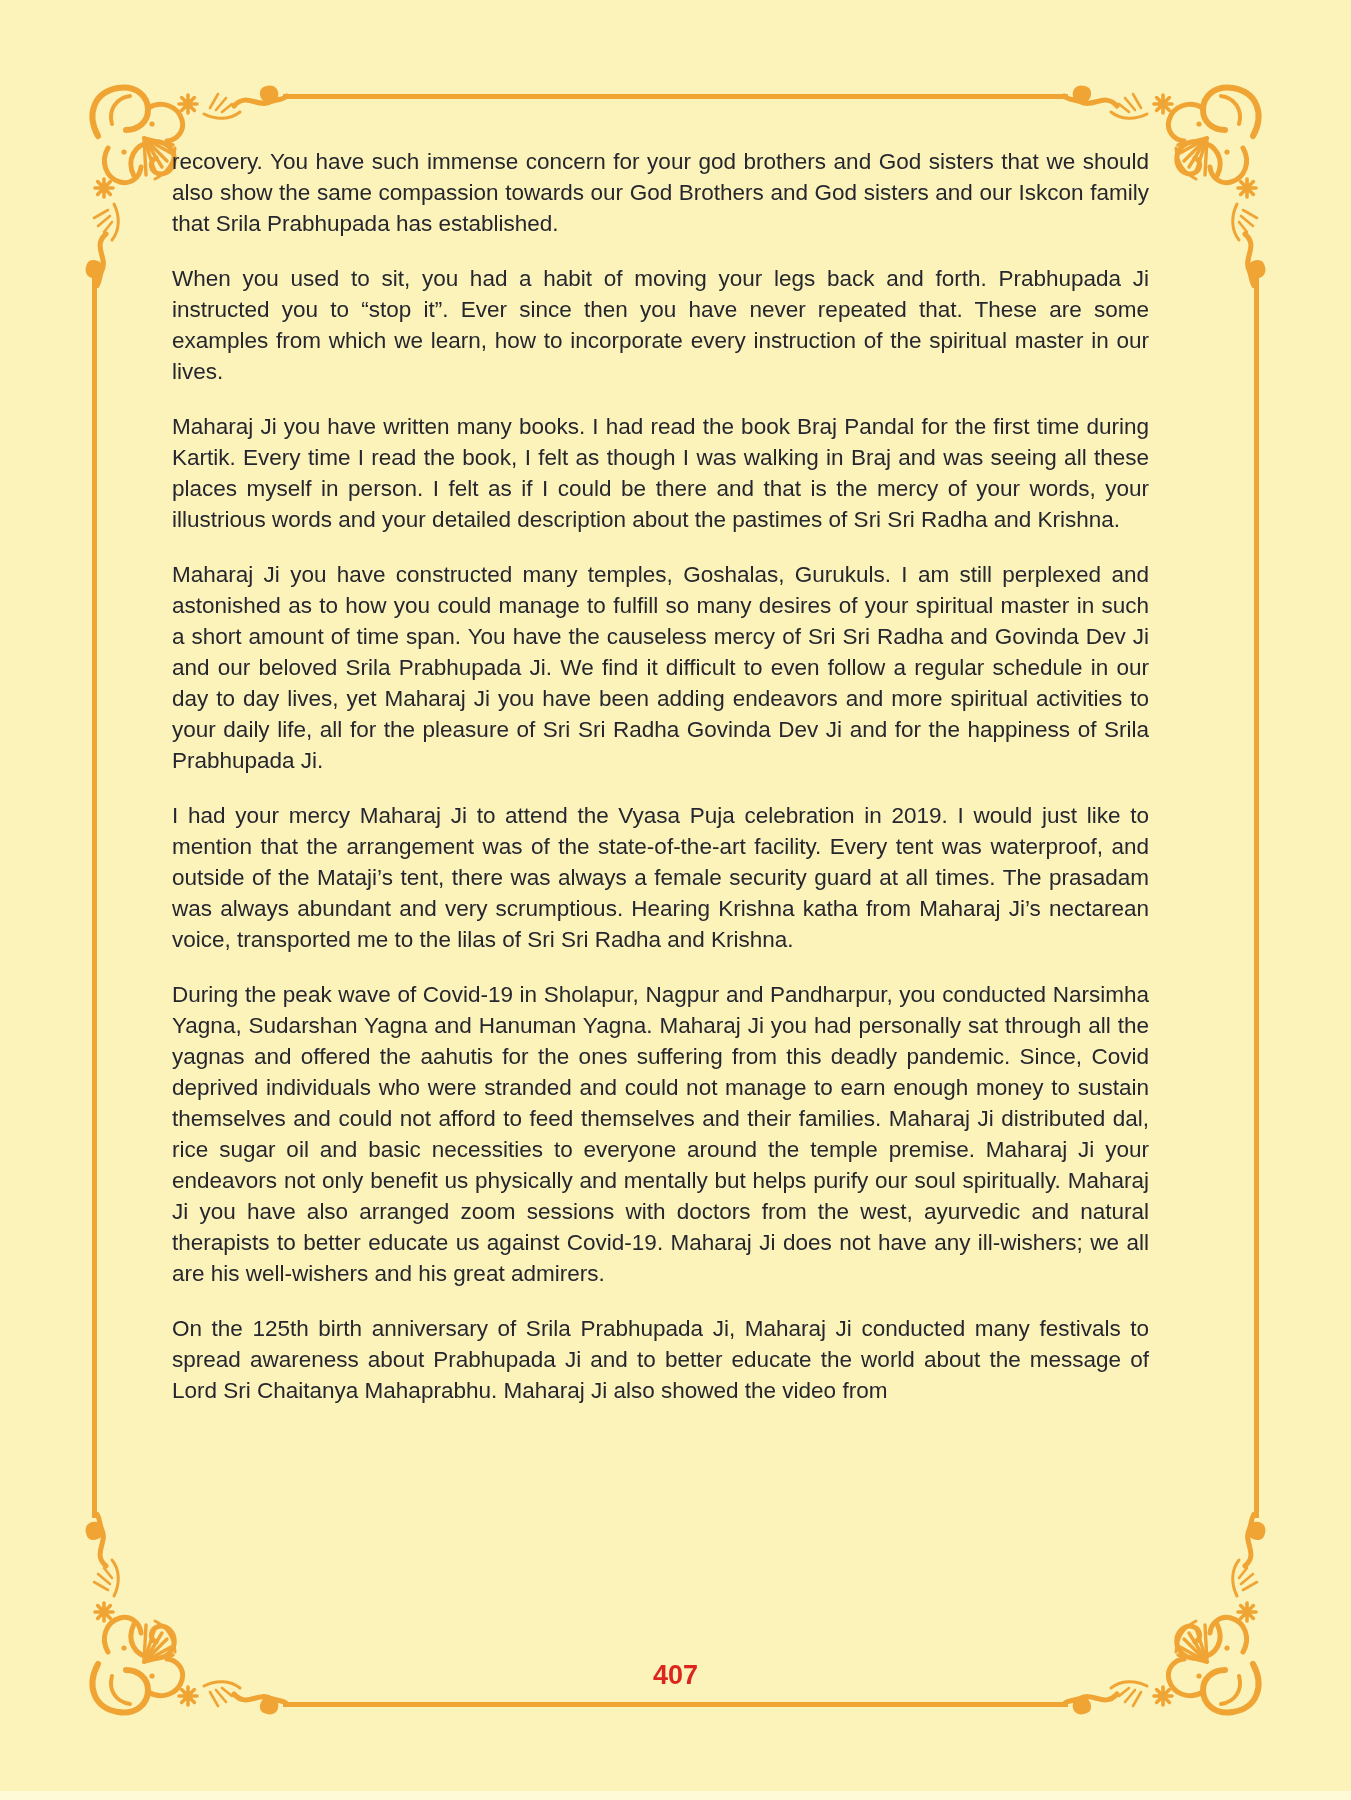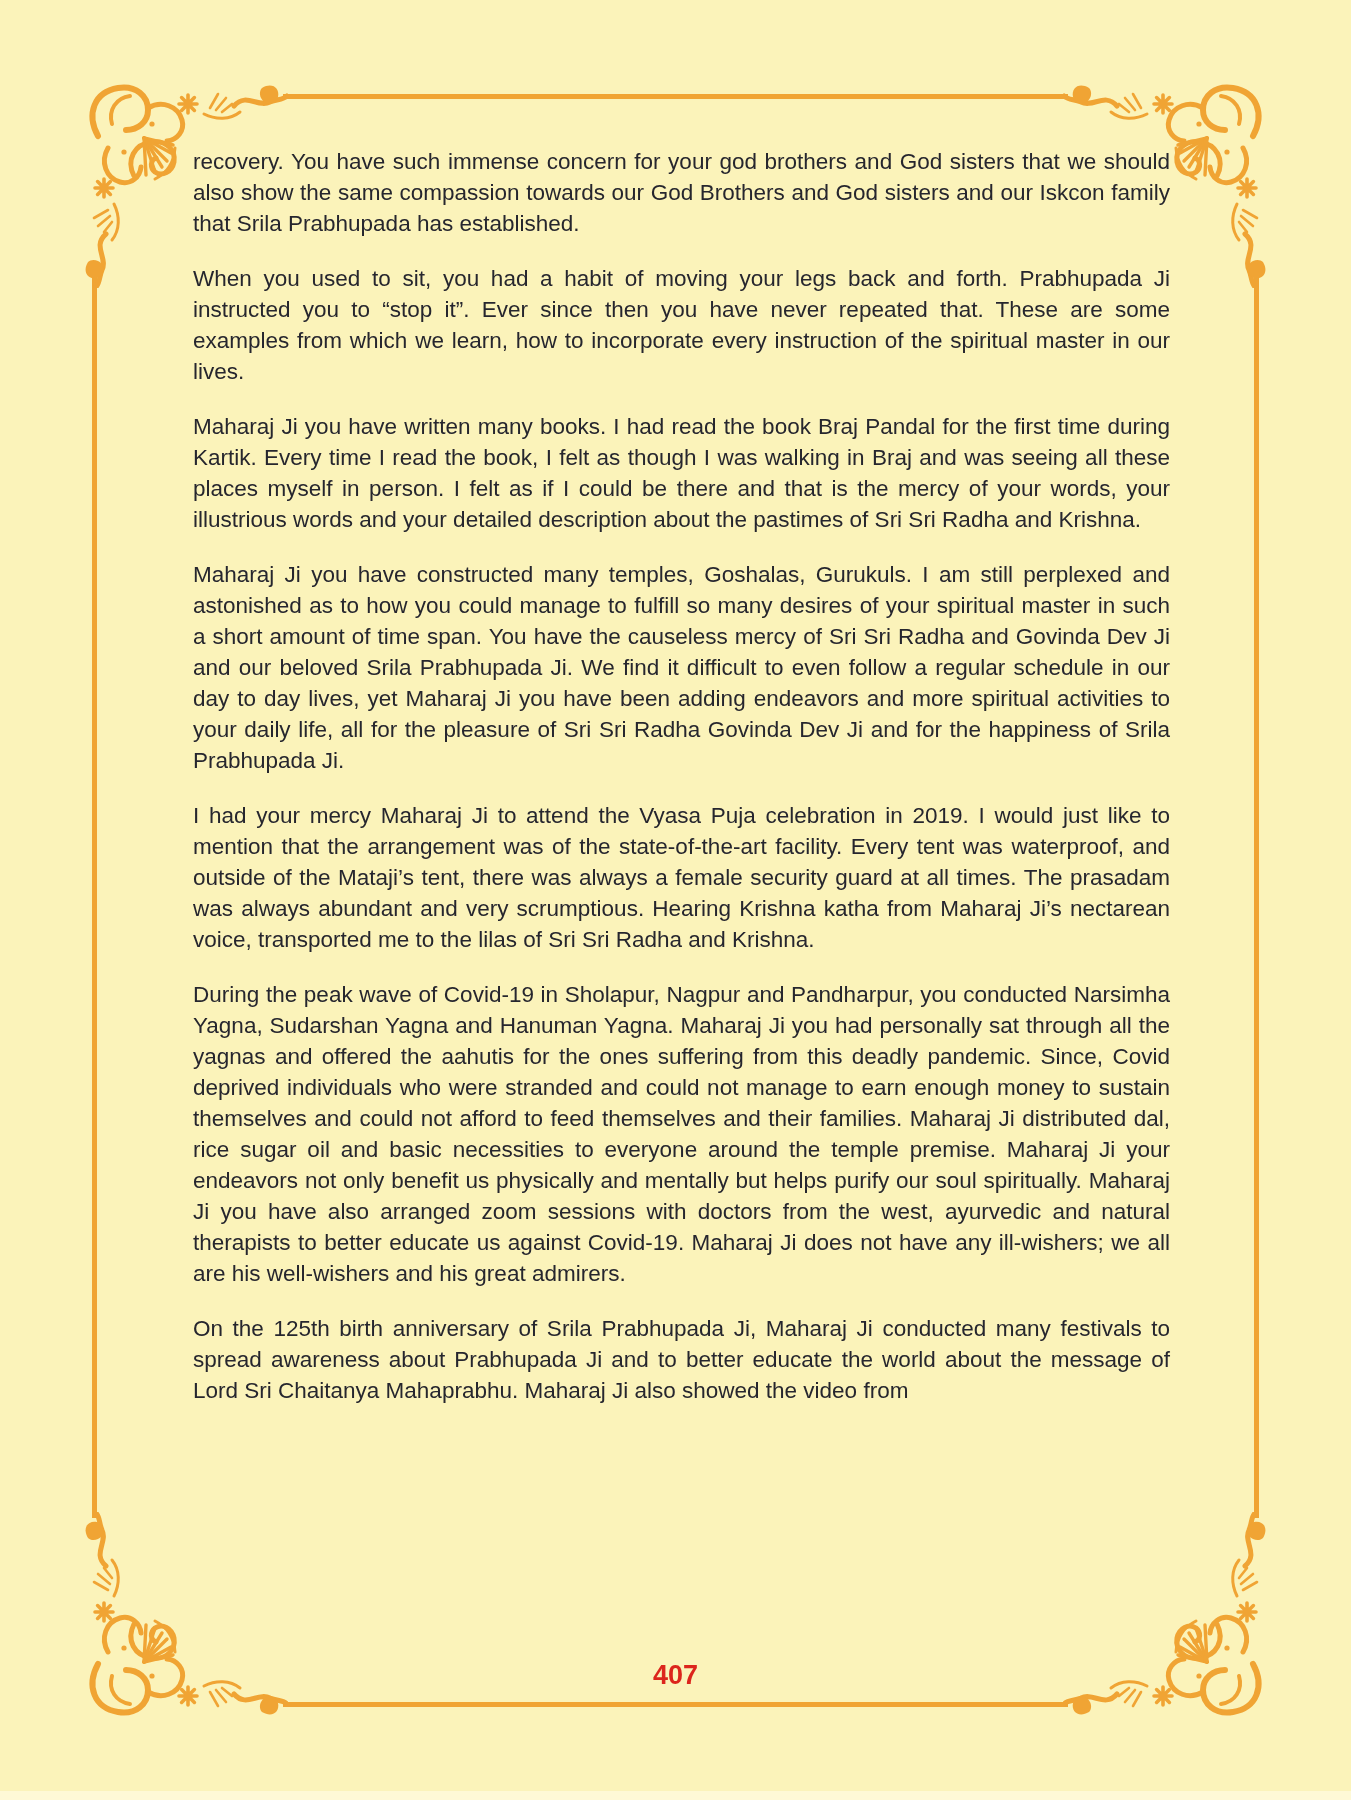--- a/index.html
+++ b/index.html
@@ -17,21 +17,21 @@
   .bline.left{left:92px;top:278px;width:5px;height:1240px;}
   .bline.right{left:1254px;top:278px;width:5px;height:1240px;}
   
   .corner{position:absolute;width:210px;height:210px;}
   .corner.tl{left:78px;top:78px;}
   .corner.tr{left:1063px;top:78px;transform:scaleX(-1);}
   .corner.bl{left:78px;top:1512px;transform:scaleY(-1);}
   .corner.br{left:1063px;top:1512px;transform:scale(-1,-1);}
   
   .content{
-    position:absolute;left:193px;top:146px;width:977px;
+    position:absolute;left:172px;top:146px;width:977px;
     color:#26262E;
     font-size:22.5px;line-height:31px;
     text-align:justify;
   }
   .content p{margin:0 0 24px 0;}
   .content p:last-child{margin-bottom:1px;}
   .pagenum{
     position:absolute;left:0;top:1660px;width:100%;
     text-align:center;
     color:#DC251C;font-size:27px;font-weight:700;

